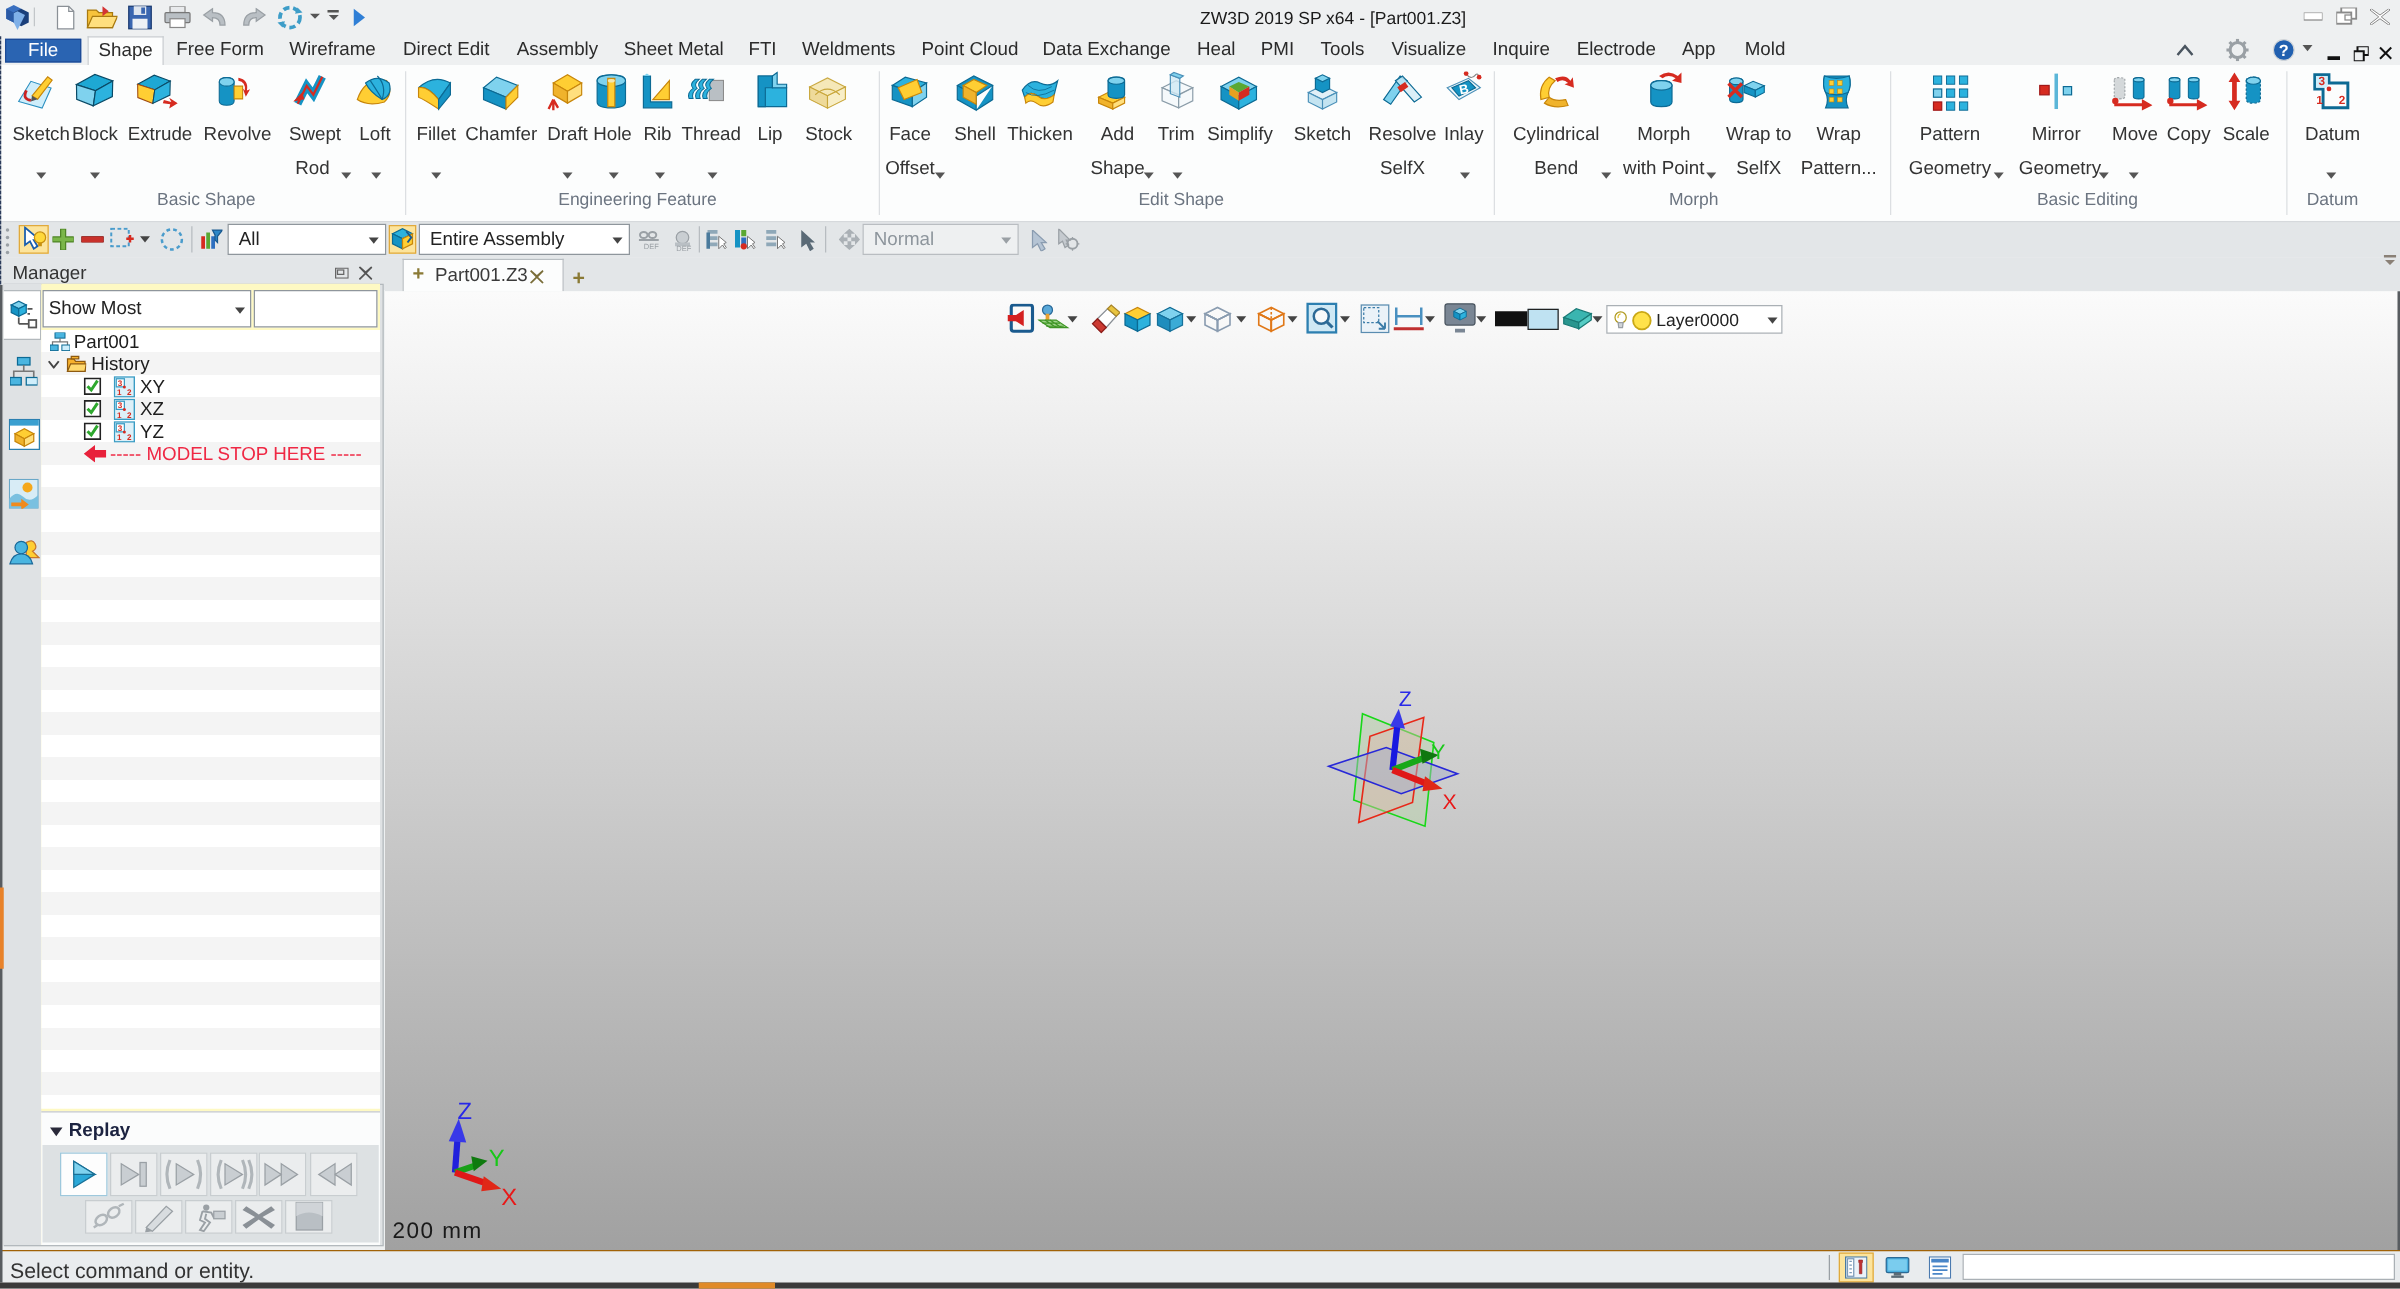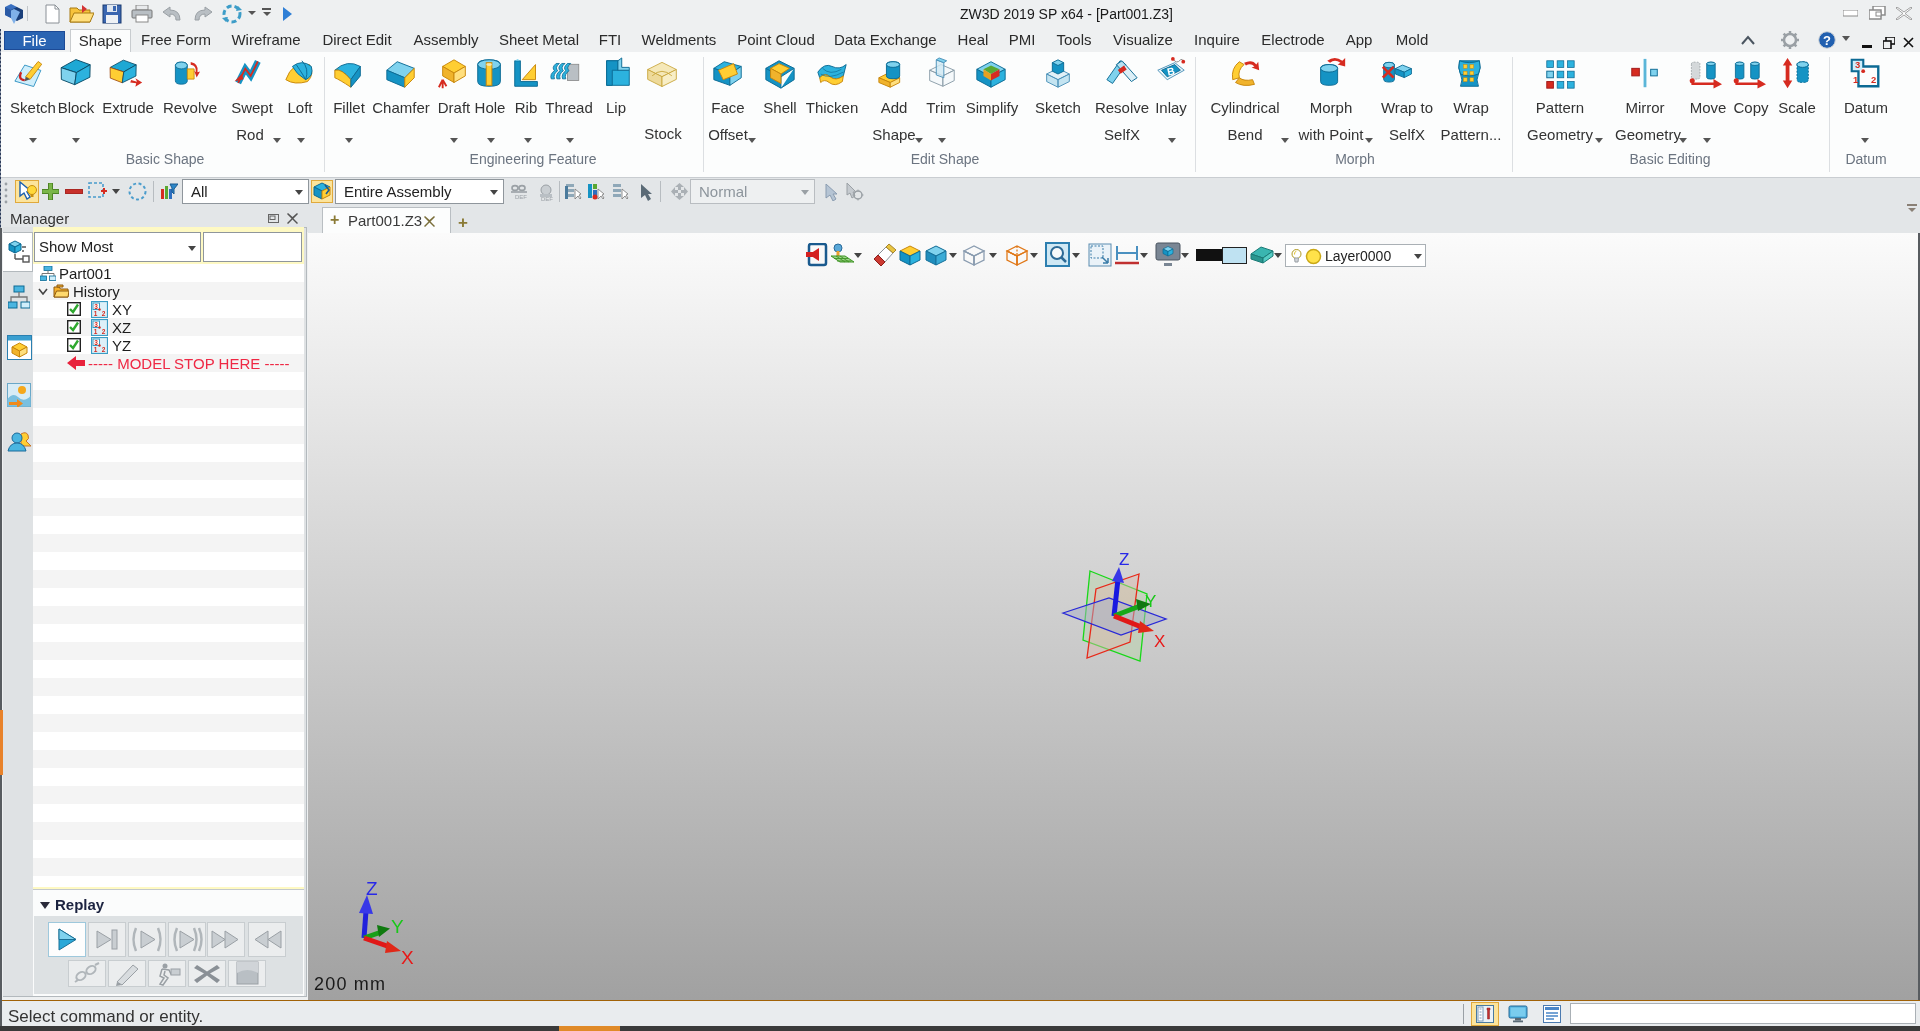--- a/index.html
+++ b/index.html
@@ -263,27 +263,27 @@
         <polygon points="35,13 19,21 19,32 35,24" fill="#f8eec6" stroke="#c8a63a"></polygon>
         <path d="M8 20 Q19 10 30 20" fill="none" stroke="#c8a63a"></path>
       </svg>
     <div class="rlabel" style="left:327px;width:44px;">Fillet</div>
     <div class="rlabel" style="left:366px;width:70px;">Chamfer</div>
     <div class="rlabel" style="left:434px;width:40px;">Draft</div>
     <div class="rlabel" style="left:472px;width:36px;">Hole</div>
     <div class="rlabel" style="left:512px;width:28px;">Rib</div>
     <div class="rlabel" style="left:544px;width:50px;">Thread</div>
     <div class="rlabel" style="left:602px;width:28px;">Lip</div>
-    <div class="rlabel" style="left:641px;width:44px;margin-top:26px;">Stock</div>
+    <div class="rlabel" style="left:641px;width:44px;">Stock</div>
     <div class="rarrow" style="left:345px"></div>
     <div class="rarrow" style="left:450px"></div>
     <div class="rarrow" style="left:487px"></div>
     <div class="rarrow" style="left:524px"></div>
     <div class="rarrow" style="left:566px"></div>
-    <div class="rgroup" style="left:468px;width:130px;">Engineering Feature</div>
+    <div class="rgroup" style="left:445px;width:130px;">Engineering Feature</div>
     <div class="rsep" style="left:703px"></div>
 
     <svg class="ric" style="left:711px" width="36" height="36" viewBox="0 0 36 36">
         <polygon points="3,12 14,5 32,10 20,18" fill="#2cb2de" stroke="#0c6a94"></polygon>
         <polygon points="3,12 20,18 20,30 3,24" fill="#1593c4" stroke="#0c6a94"></polygon>
         <polygon points="32,10 20,18 20,30 32,22" fill="#7fd2ee" stroke="#0c6a94"></polygon>
         <polygon points="8,14 24,7 28,18 13,24" fill="#ffce33" stroke="#c8860a"></polygon>
       </svg>
     <svg class="ric" style="left:763px" width="36" height="36" viewBox="0 0 36 36">
         <path d="M3 12 L17 4 L33 12 L19 21 Z M3 12 L3 24 L19 33 L19 21 M33 12 L33 24 L19 33" fill="#1593c4" stroke="#0c6a94"></path>

